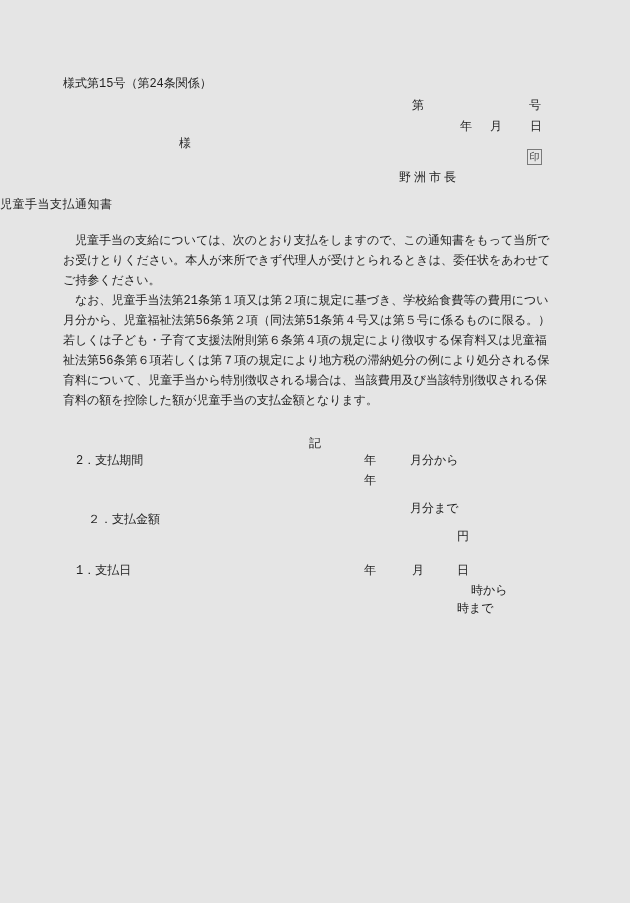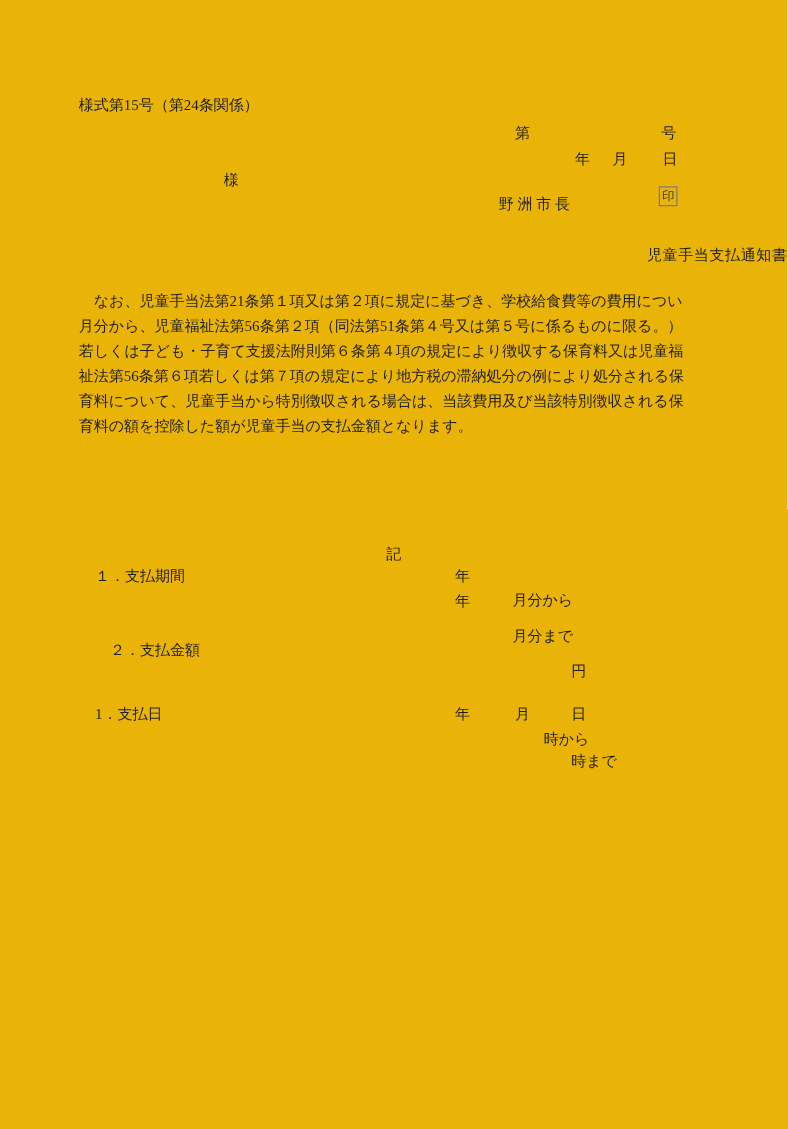--- a/index.html
+++ b/index.html
@@ -4,40 +4,41 @@
 <style>
   html, body {
     margin: 0;
     padding: 0;
     background: #ffffff;
   }
   .page {
     position: relative;
     width: 630px;
     height: 903px;
-    background: #eab308;
+    background: #e5e5e5;
     color: #1f1f1f;
-    font-family: Liberation Serif, serif;
+    font-family: Liberation Mono, monospace;
     font-size: 12px;
     overflow: hidden;
   }
   .abs {
     position: absolute;
     white-space: nowrap;
     line-height: 1.15;
   }
   .title {
     position: absolute;
     left: 0;
     right: 0;
-    text-align: right;
+    text-align: left;
     letter-spacing: 0.5px;
   }
   .issuer {
     letter-spacing: 3px;
+    margin-top: 15px;
   }
   .seal-box {
     position: absolute;
     left: 527px;
     top: 149px;
     width: 15px;
     height: 16px;
     border: 1px solid #7a7a7a;
     display: flex;
     align-items: center;
@@ -88,40 +89,45 @@
 
   <span class="abs issuer" style="left:399px; top:157px;">野洲市長</span>
   <span class="seal-box">
     <span>印</span>
   </span>
 
   <div class="title" style="top:196px;">児童手当支払通知書</div>
 
   <div class="bodytext">
     <div>
+      <div class="ln">　児童手当の支給については、次のとおり支払をしますので、この通知書をもって当所で</div>
+      <div class="ln">お受けとりください。本人が来所できず代理人が受けとられるときは、委任状をあわせて</div>
+      <div class="ln end">ご持参ください。</div>
+    </div>
+    <div>
       <div class="ln">　なお、児童手当法第21条第１項又は第２項に規定に基づき、学校給食費等の費用につい</div>
       <div class="ln">月分から、児童福祉法第56条第２項（同法第51条第４号又は第５号に係るものに限る。）</div>
       <div class="ln">若しくは子ども・子育て支援法附則第６条第４項の規定により徴収する保育料又は児童福</div>
       <div class="ln">祉法第56条第６項若しくは第７項の規定により地方税の滞納処分の例により処分される保</div>
       <div class="ln">育料について、児童手当から特別徴収される場合は、当該費用及び当該特別徴収される保</div>
       <div class="ln end">育料の額を控除した額が児童手当の支払金額となります。</div>
     </div>
   </div>
 
   <div class="center-line" style="top:435px;">記</div>
 
-  <span class="abs" style="left:76px; top:455px;">１．支払期間</span>
+  <span class="abs" style="left:76px; top:455px;">2．支払期間</span>
   <span class="abs" style="left:364px; top:455px;">年</span>
-  <span class="abs" style="left:410px; top:474px;">月分から</span>
+  <span class="abs" style="left:410px; top:455px;">月分から</span>
   <span class="abs" style="left:364px; top:475px;">年</span>
   <span class="abs" style="left:410px; top:475px;margin-top:28px;">月分まで</span>
 
   <span class="abs" style="left:76px; top:514px;margin-left:12px;">２．支払金額</span>
   <span class="abs" style="left:457px; top:531px;">円</span>
 
   <span class="abs" style="left:76px; top:565px;">1．支払日</span>
   <span class="abs" style="left:364px; top:565px;">年</span>
   <span class="abs" style="left:412px; top:565px;">月</span>
   <span class="abs" style="left:457px; top:565px;">日</span>
-  <span class="abs" style="left:435px; top:585px;">時から</span>
+  <span class="abs" style="left:471px; top:585px;">時から</span>
   <span class="abs" style="left:457px; top:603px;">時まで</span>
 
 </div>
 
 </body></html>

